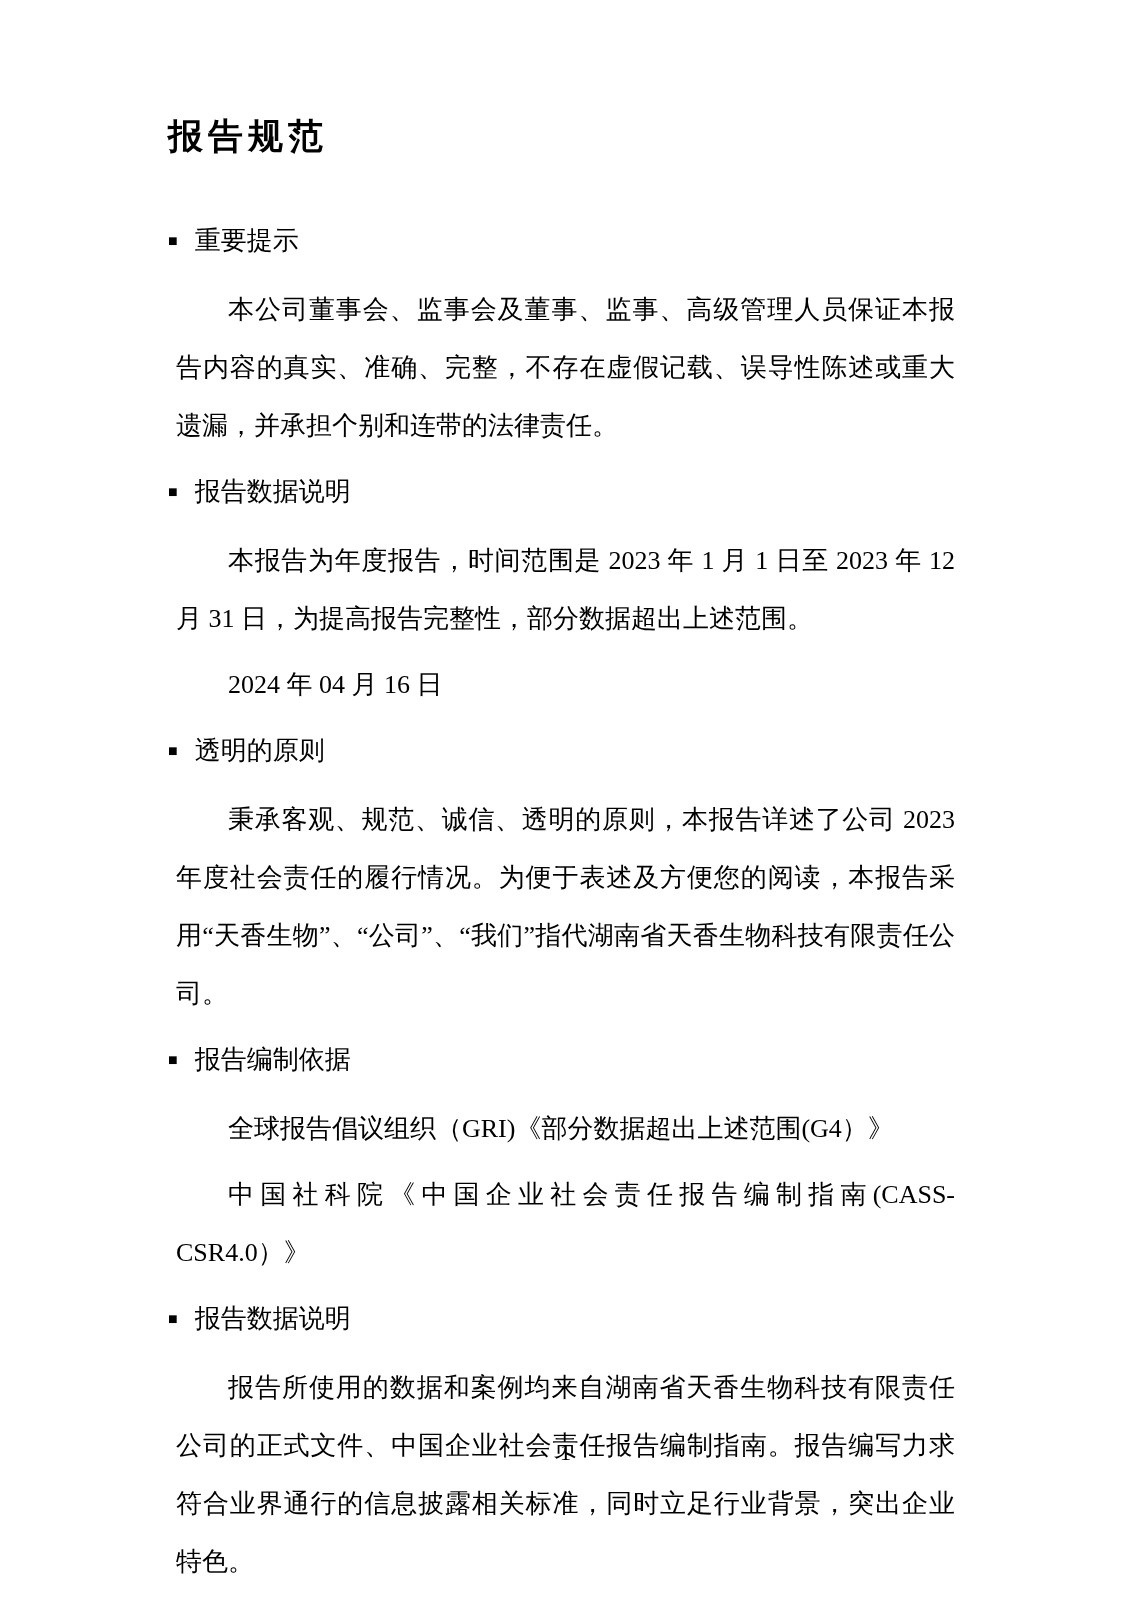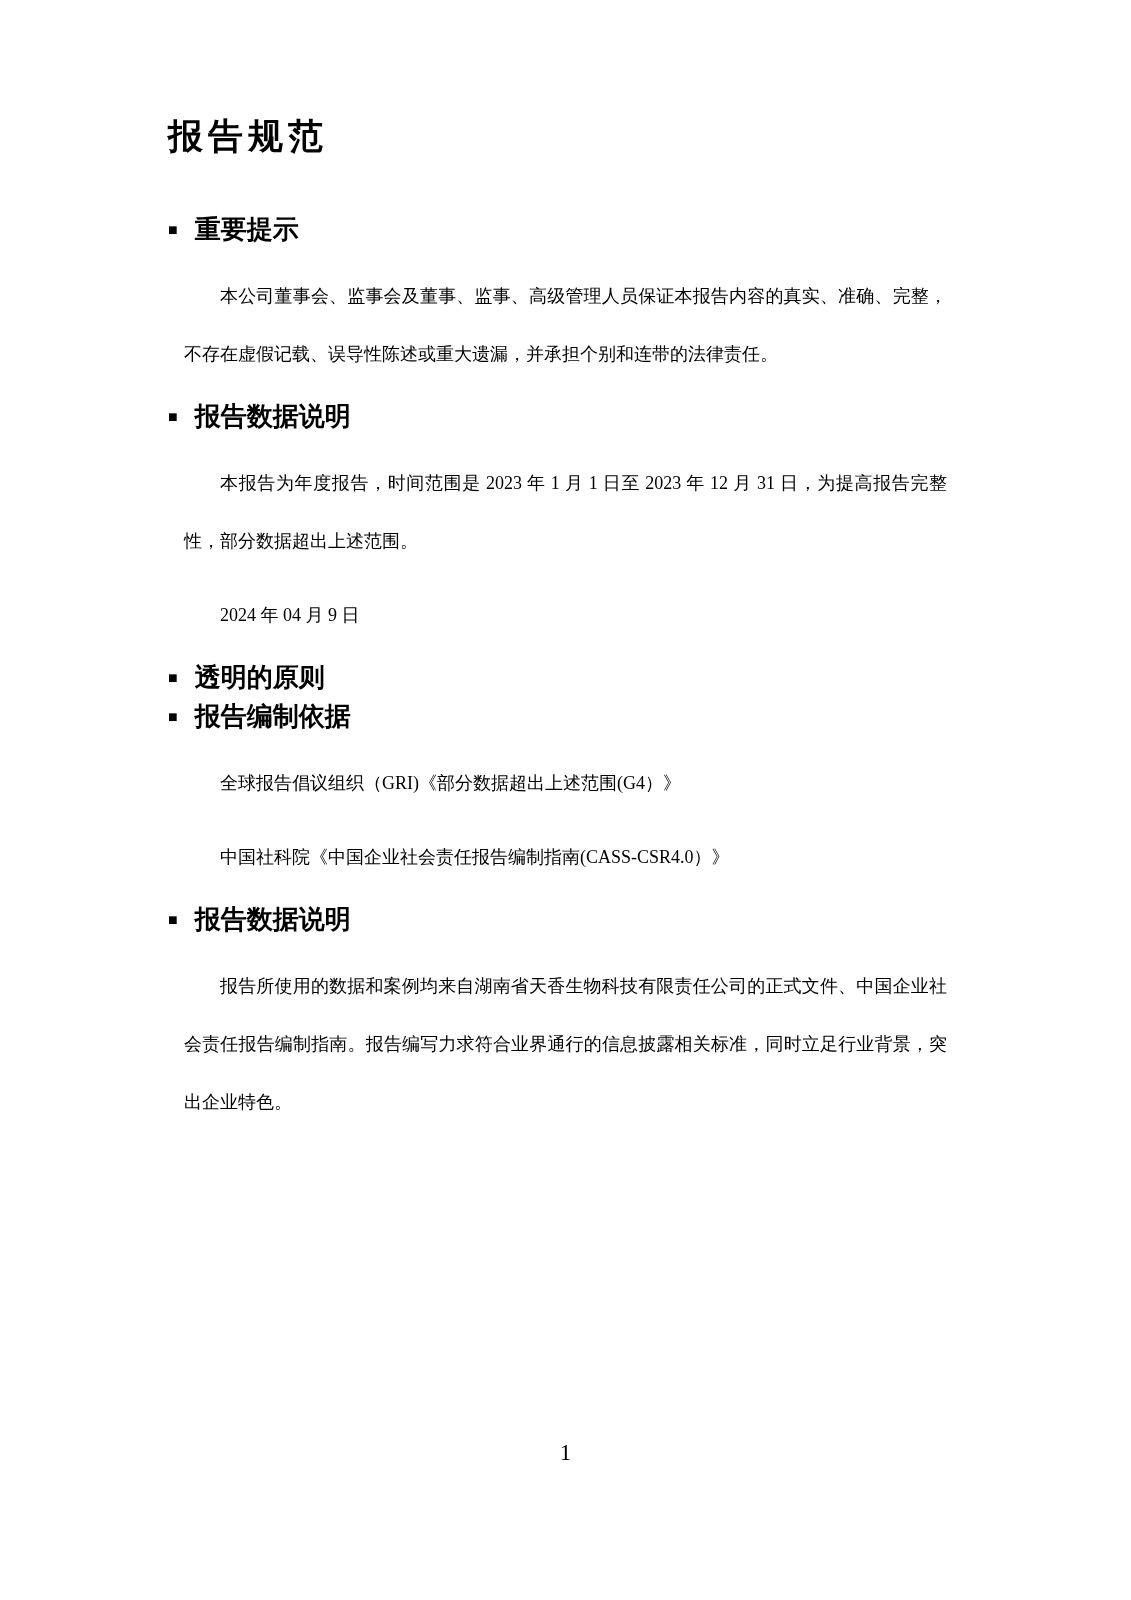--- a/index.html
+++ b/index.html
@@ -24,34 +24,34 @@
     font-weight: bold;
     line-height: 58px;
     letter-spacing: 5px;
     margin: 0 0 46px 0;
   }
   .section {
     margin: 0;
   }
   .section-heading {
     font-size: 26px;
-    font-weight: bold;
-    line-height: 36px;
+    font-weight: normal;
+    line-height: 58px;
     white-space: nowrap;
   }
   .bullet {
     display: inline-block;
     font-size: 16px;
     margin-right: 17px;
     transform: translateY(-3px);
   }
   .section p {
-    font-size: 18px;
+    font-size: 26px;
     line-height: 58px;
-    margin: 16px;
+    margin: 8px;
     text-indent: 2em;
     text-align: justify;
   }
   .page-number {
     position: absolute;
     top: 1438px;
     left: 0;
     width: 100%;
     text-align: center;
     font-size: 23px;
@@ -73,27 +73,28 @@
   </div>
 
   <div class="section">
     <div class="section-heading">
       <span class="bullet">■</span><span>报告数据说明</span>
     </div>
     <p>本报告为年度报告，时间范围是 2023 年 1 月 1 日至 2023 年 12 月 31 日，为提高报告完整性，部分数据超出上述范围。</p>
   </div>
 
   <div class="section">
-    <p>2024 年 04 月 9 日</p>
+    <p>2024 年 04 月 16 日</p>
   </div>
 
   <div class="section">
     <div class="section-heading">
       <span class="bullet">■</span><span>透明的原则</span>
     </div>
+    <p>秉承客观、规范、诚信、透明的原则，本报告详述了公司 2023 年度社会责任的履行情况。为便于表述及方便您的阅读，本报告采用“天香生物”、“公司”、“我们”指代湖南省天香生物科技有限责任公司。</p>
   </div>
 
   <div class="section">
     <div class="section-heading">
       <span class="bullet">■</span><span>报告编制依据</span>
     </div>
     <p>全球报告倡议组织（GRI)《部分数据超出上述范围(G4）》</p>
     <p>中国社科院《中国企业社会责任报告编制指南(CASS-CSR4.0）》</p>
   </div>
 

